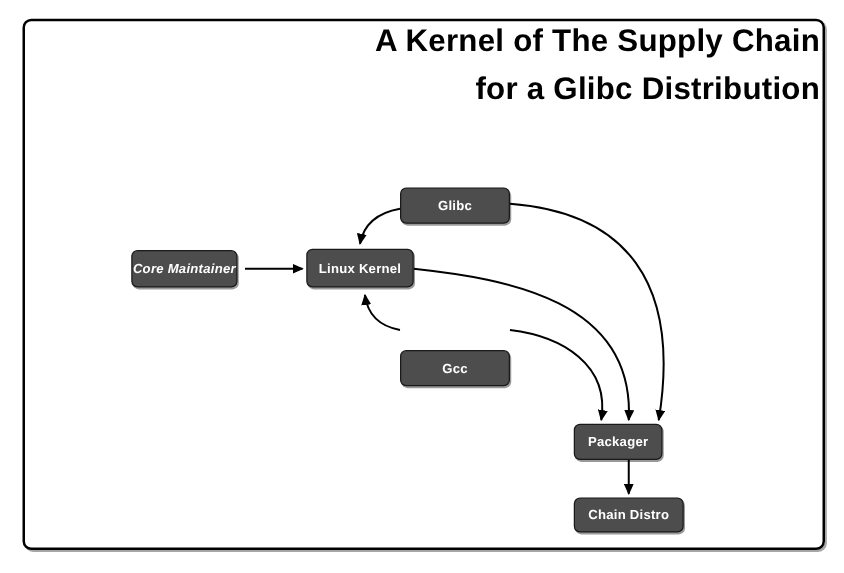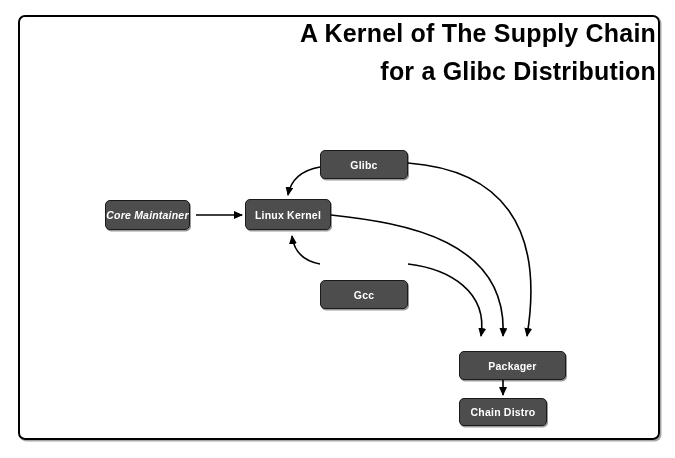--- a/index.html
+++ b/index.html
@@ -105,21 +105,21 @@
   </div>
 
   <div class="node" style="left:320px; top:150px; width:88px; height:29px;">
     <span>Glibc</span>
   </div>
 
   <div class="node" style="left:320px; top:251px; width:88px; height:29px;margin-top:29px;">
     <span>Gcc</span>
   </div>
 
-  <div class="node" style="left:459px; top:339px; width:107px; height:29px;margin-top:12px;">
+  <div class="node" style="left:459px; top:339px; width:71px; height:29px;">
     <span>Packager</span>
   </div>
 
   <div class="node" style="left:459px; top:398px; width:88px; height:28px;">
     <span>Chain Distro</span>
   </div>
 
 </div>
 
 </body></html>

